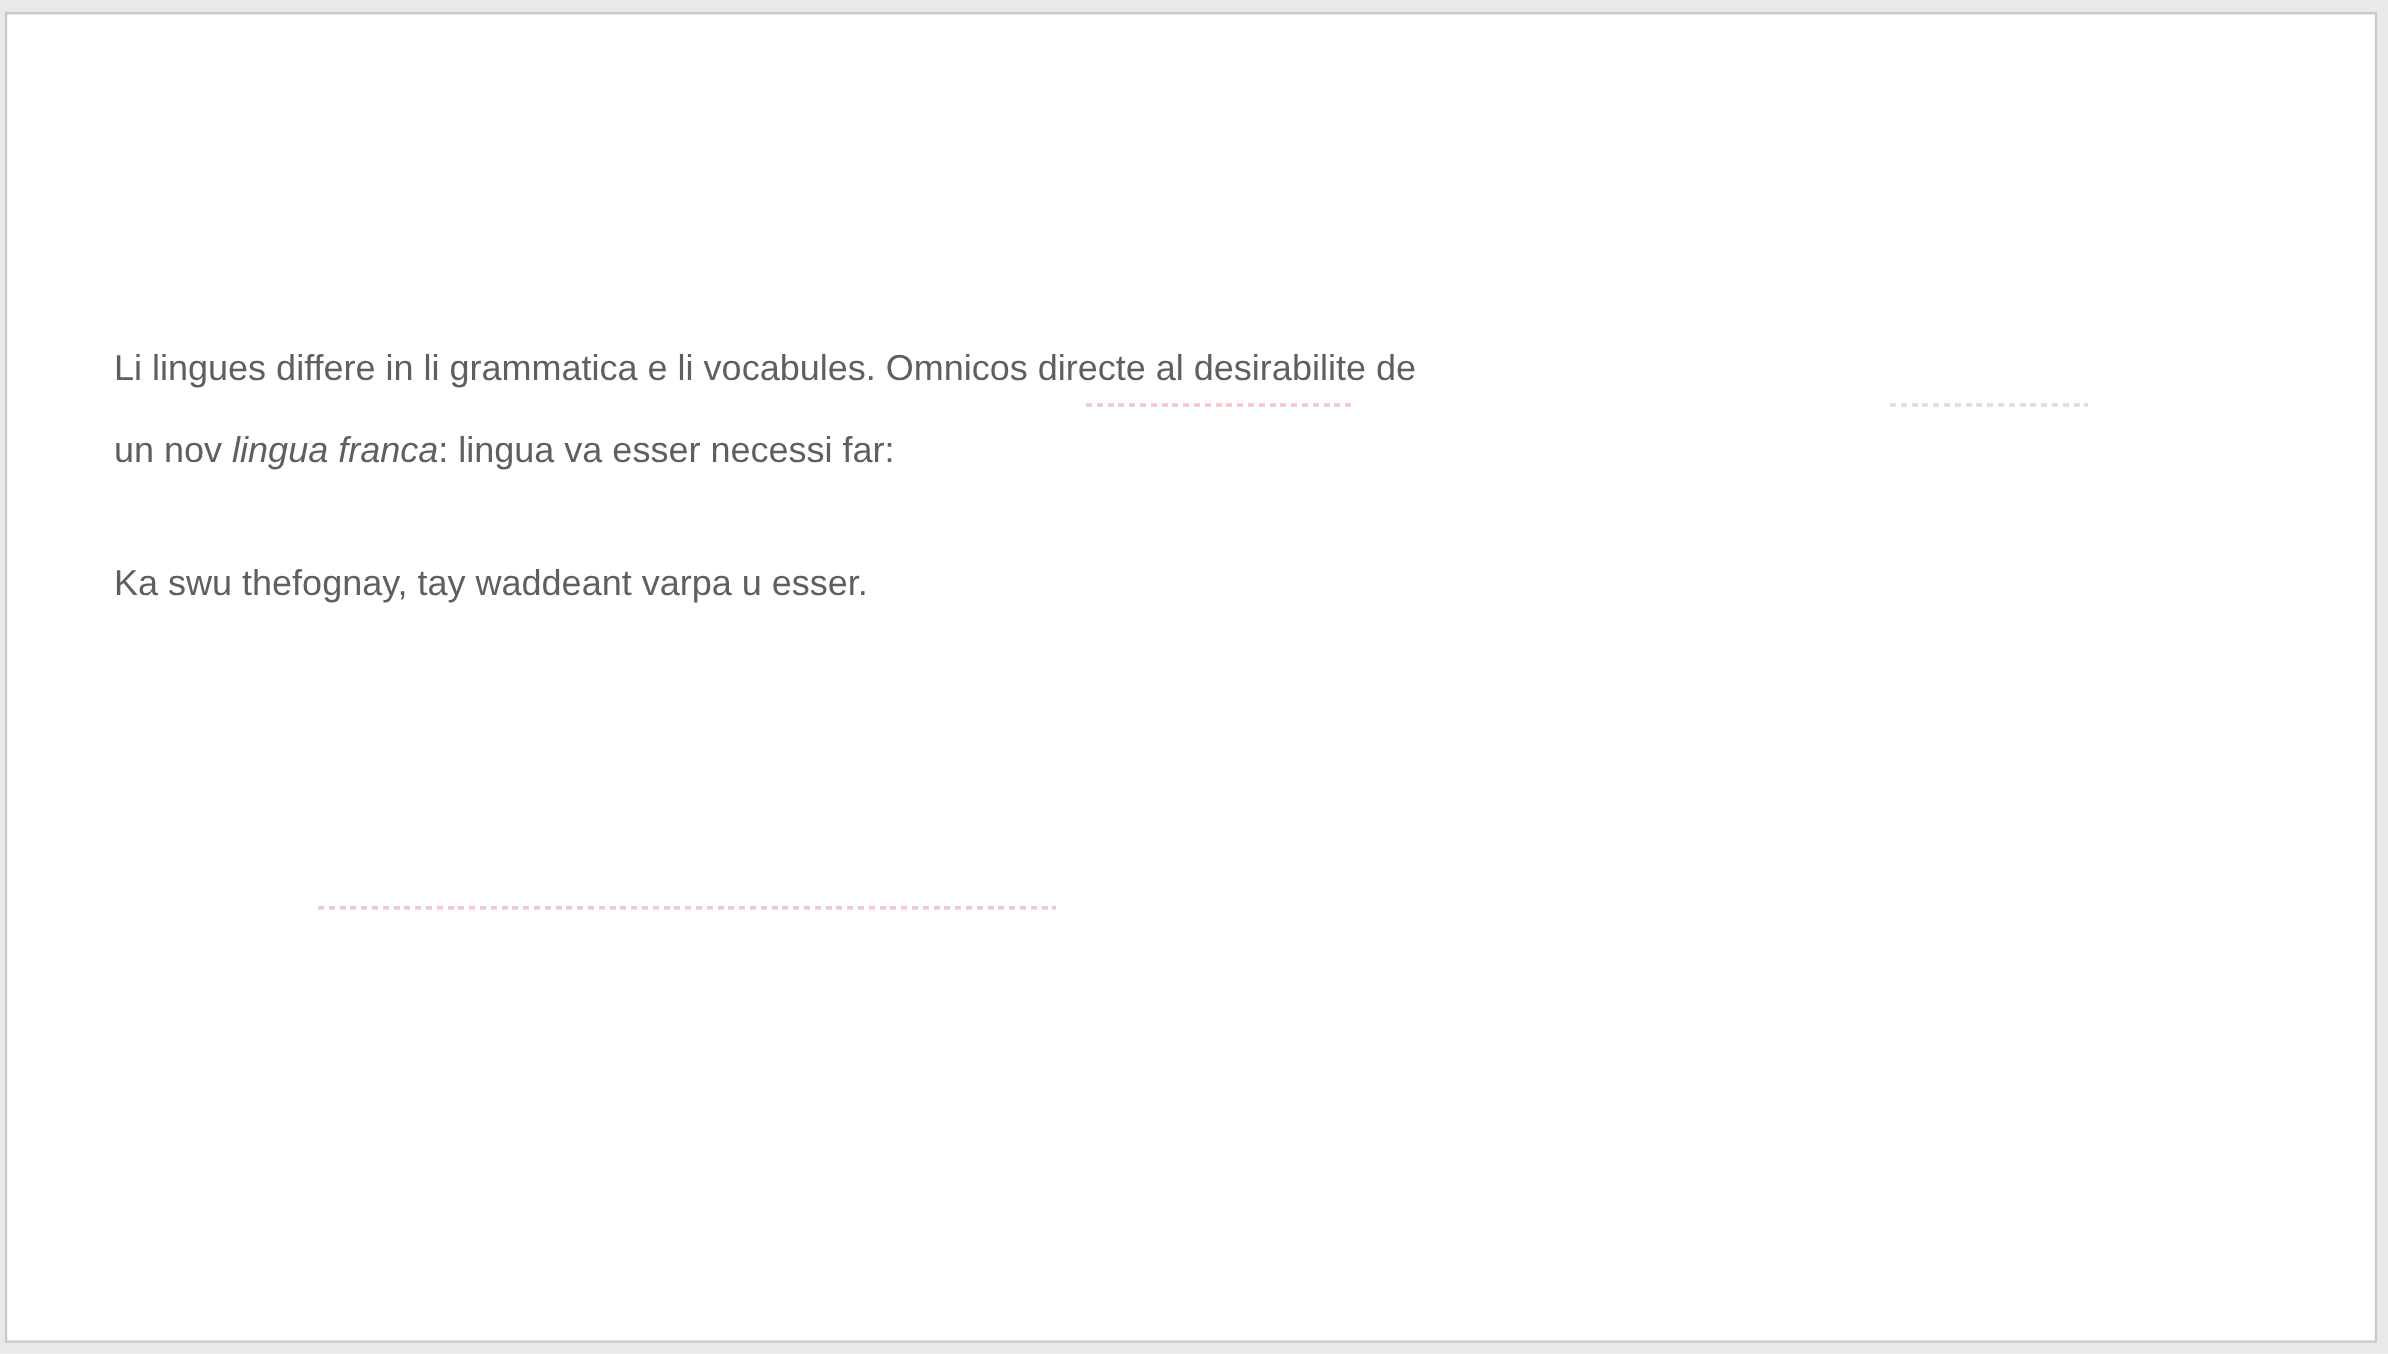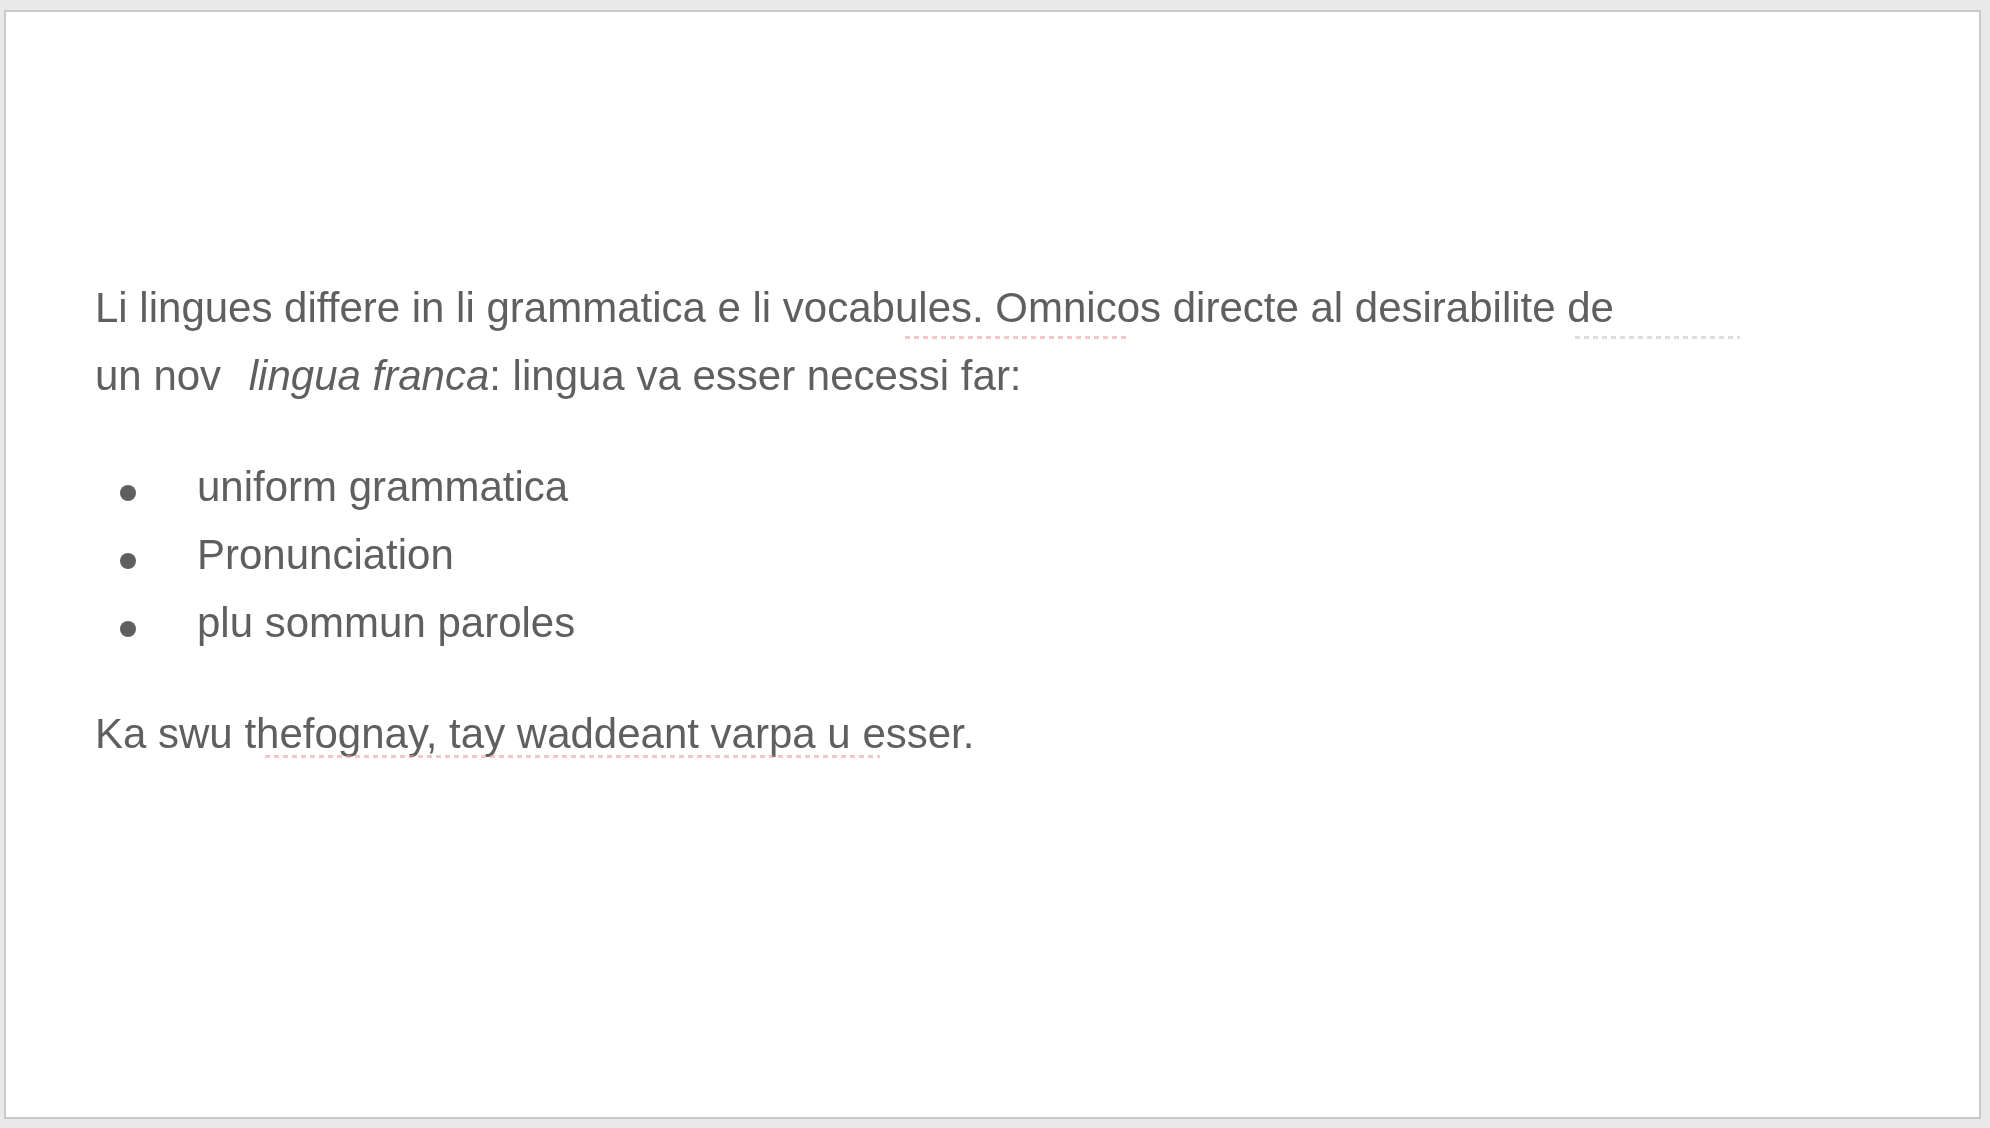--- a/index.html
+++ b/index.html
@@ -22,26 +22,26 @@
     left:4px;top:10px;
     width:1977px;height:1109px;
     background:var(--slide-background);
     border:2px solid var(--slide-border);
   }
   .text-box{
     position:absolute;
     left:89px;top:262px;
     width:1840px;
     color:var(--text);
-    font-size:42px;
+    font-size:30px;
     line-height:68px;
   }
   .para{display:block;}
   .para .line{display:block;white-space:nowrap;}
-  .em-italic{font-style:italic;margin-left:16px;}
+  .em-italic{font-style:italic;}
   ul.bullet-list{
     list-style:none;
     margin-top:43px;
   }
   ul.bullet-list li{
     position:relative;
     padding-left:102px;
     height:68px;
     line-height:68px;
     white-space:nowrap;
@@ -73,34 +73,20 @@
 
 <div class="slide">
 
   <div class="text-box">
 
     <div class="para">
       <span class="line">Li lingues differe in li grammatica e li vocabules. Omnicos directe al desirabilite de</span>
       <span class="line"><span>un nov </span><span class="em-italic">lingua franca</span><span>: lingua va esser necessi far:</span></span>
     </div>
 
-    <ul class="bullet-list">
-      <li>
-        <span class="bullet-dot"></span>
-        <span>uniform grammatica</span>
-      </li>
-      <li>
-        <span class="bullet-dot"></span>
-        <span>Pronunciation</span>
-      </li>
-      <li>
-        <span class="bullet-dot"></span>
-        <span>plu sommun paroles</span>
-      </li>
-    </ul>
 
     <div class="para closing-para">Ka swu thefognay, tay waddeant varpa u esser.</div>
 
   </div>
 
   <div class="squiggle red sq-1"></div>
   <div class="squiggle gray sq-2"></div>
   <div class="squiggle red sq-3"></div>
 
 </div>

